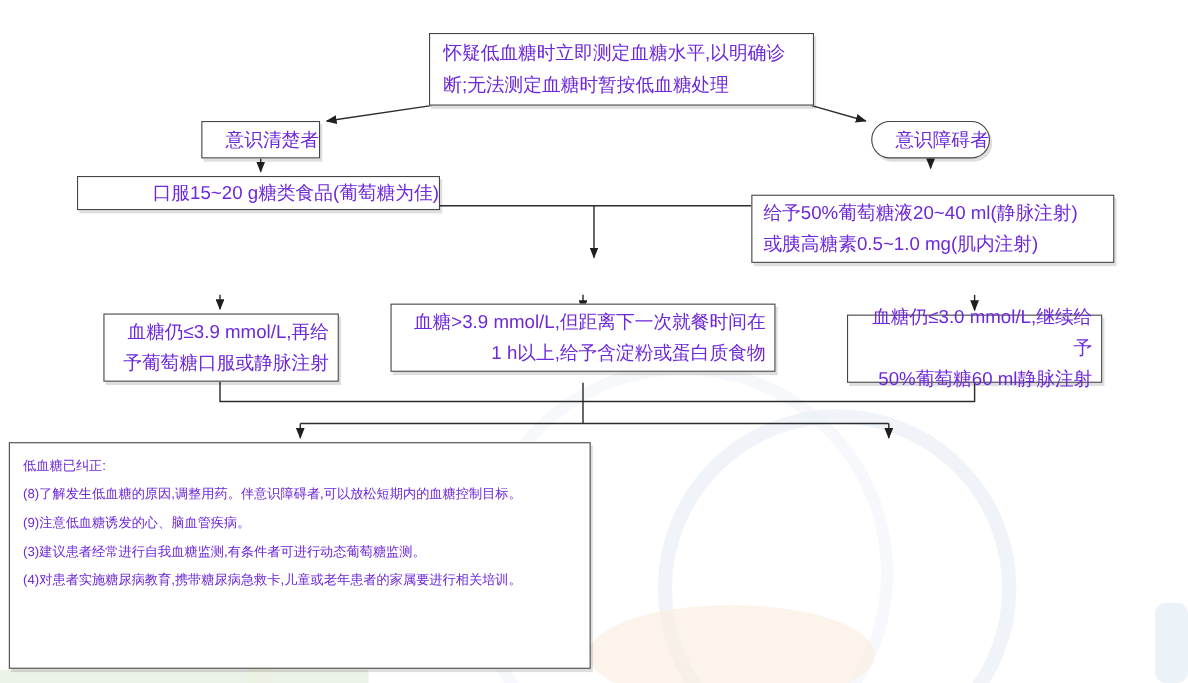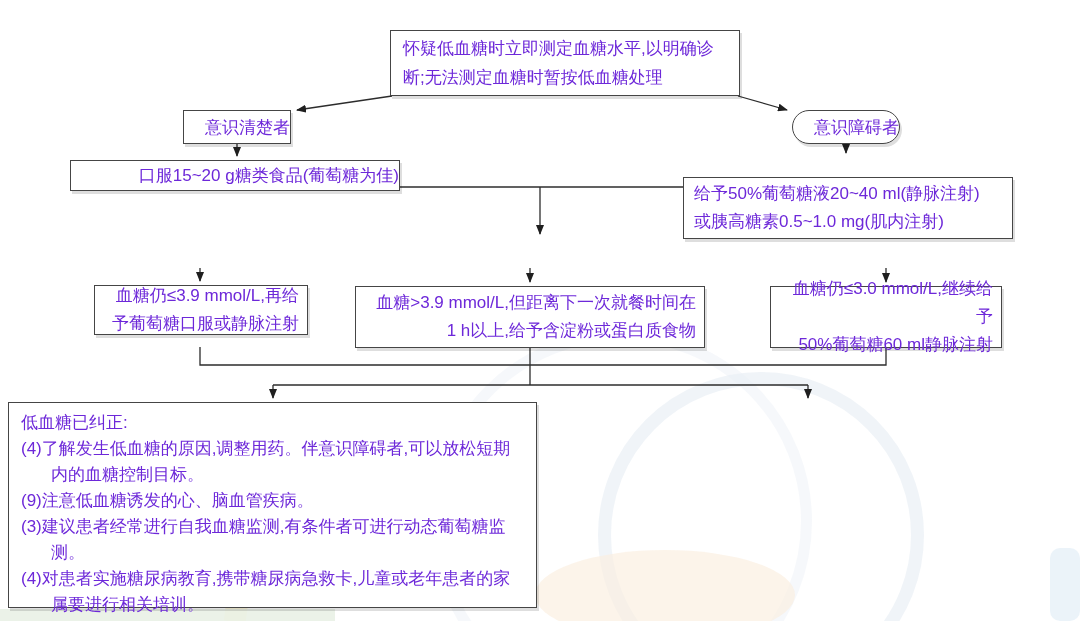--- a/index.html
+++ b/index.html
@@ -24,27 +24,27 @@
     font-size:17px;line-height:27px;text-align:right;
     box-shadow:2px 3px 0 rgba(0,0,0,0.13);
   }
   .node .inner{width:100%;}
   .n-suspect{left:390px;top:30px;width:350px;height:66px;text-align:left;padding:2px 12px;line-height:29px;}
   .n-conscious{left:183px;top:110px;width:108px;height:34px;}
   .n-impaired{left:792px;top:110px;width:108px;height:34px;border-radius:17px;}
   .n-oral{left:70px;top:160px;width:330px;height:31px;}
   .n-iv{left:683px;top:157px;width:330px;height:62px;text-align:left;padding:2px 10px;line-height:28px;margin-top:20px;}
   .n-monitor{left:70px;top:238px;width:943px;height:30px;}
-  .n-low39{left:94px;top:285px;width:214px;height:50px;padding:12px 8px;line-height:28px;}
-  .n-above39{left:355px;top:286px;width:350px;height:62px;padding:2px 8px;line-height:28px;}
+  .n-low39{left:94px;top:285px;width:214px;height:62px;padding:12px 8px;line-height:28px;}
+  .n-above39{left:355px;top:276px;width:350px;height:62px;padding:2px 8px;line-height:28px;}
   .n-low30{left:770px;top:286px;width:232px;height:62px;padding:2px 8px;line-height:28px;}
 
   .bigbox{
     position:absolute;z-index:3;background:#ffffff;border:1px solid #454545;box-sizing:border-box;
-    font-size:17px;line-height:26px;text-align:left;padding:7px 10px 0 12px;
+    font-size:12px;line-height:26px;text-align:left;padding:7px 10px 0 12px;
     box-shadow:2px 3px 0 rgba(0,0,0,0.13);
   }
   .n-corrected{left:8px;top:402px;width:529px;height:206px;}
   .n-uncorrected{left:545px;top:402px;width:530px;height:161px;}
   .bigbox p{margin:0;}
   .bigbox p.item{padding-left:30px;text-indent:-30px;}
 </style>
 </head>
 <body>
 
@@ -124,20 +124,20 @@
 
   <div class="node n-low30">
     <div class="inner">
       <div>血糖仍≤3.0 mmol/L,继续给予</div>
       <div>50%葡萄糖60 ml静脉注射</div>
     </div>
   </div>
 
   <div class="bigbox n-corrected">
     <p>低血糖已纠正:</p>
-    <p class="item">(4)了解发生低血糖的原因,调整用药。伴意识障碍者,可以放松短期内的血糖控制目标。</p>
+    <p class="item">(8)了解发生低血糖的原因,调整用药。伴意识障碍者,可以放松短期内的血糖控制目标。</p>
     <p class="item">(9)注意低血糖诱发的心、脑血管疾病。</p>
     <p class="item">(3)建议患者经常进行自我血糖监测,有条件者可进行动态葡萄糖监测。</p>
     <p class="item">(4)对患者实施糖尿病教育,携带糖尿病急救卡,儿童或老年患者的家属要进行相关培训。</p>
   </div>
 
 
 </div>
 
 </body></html>

